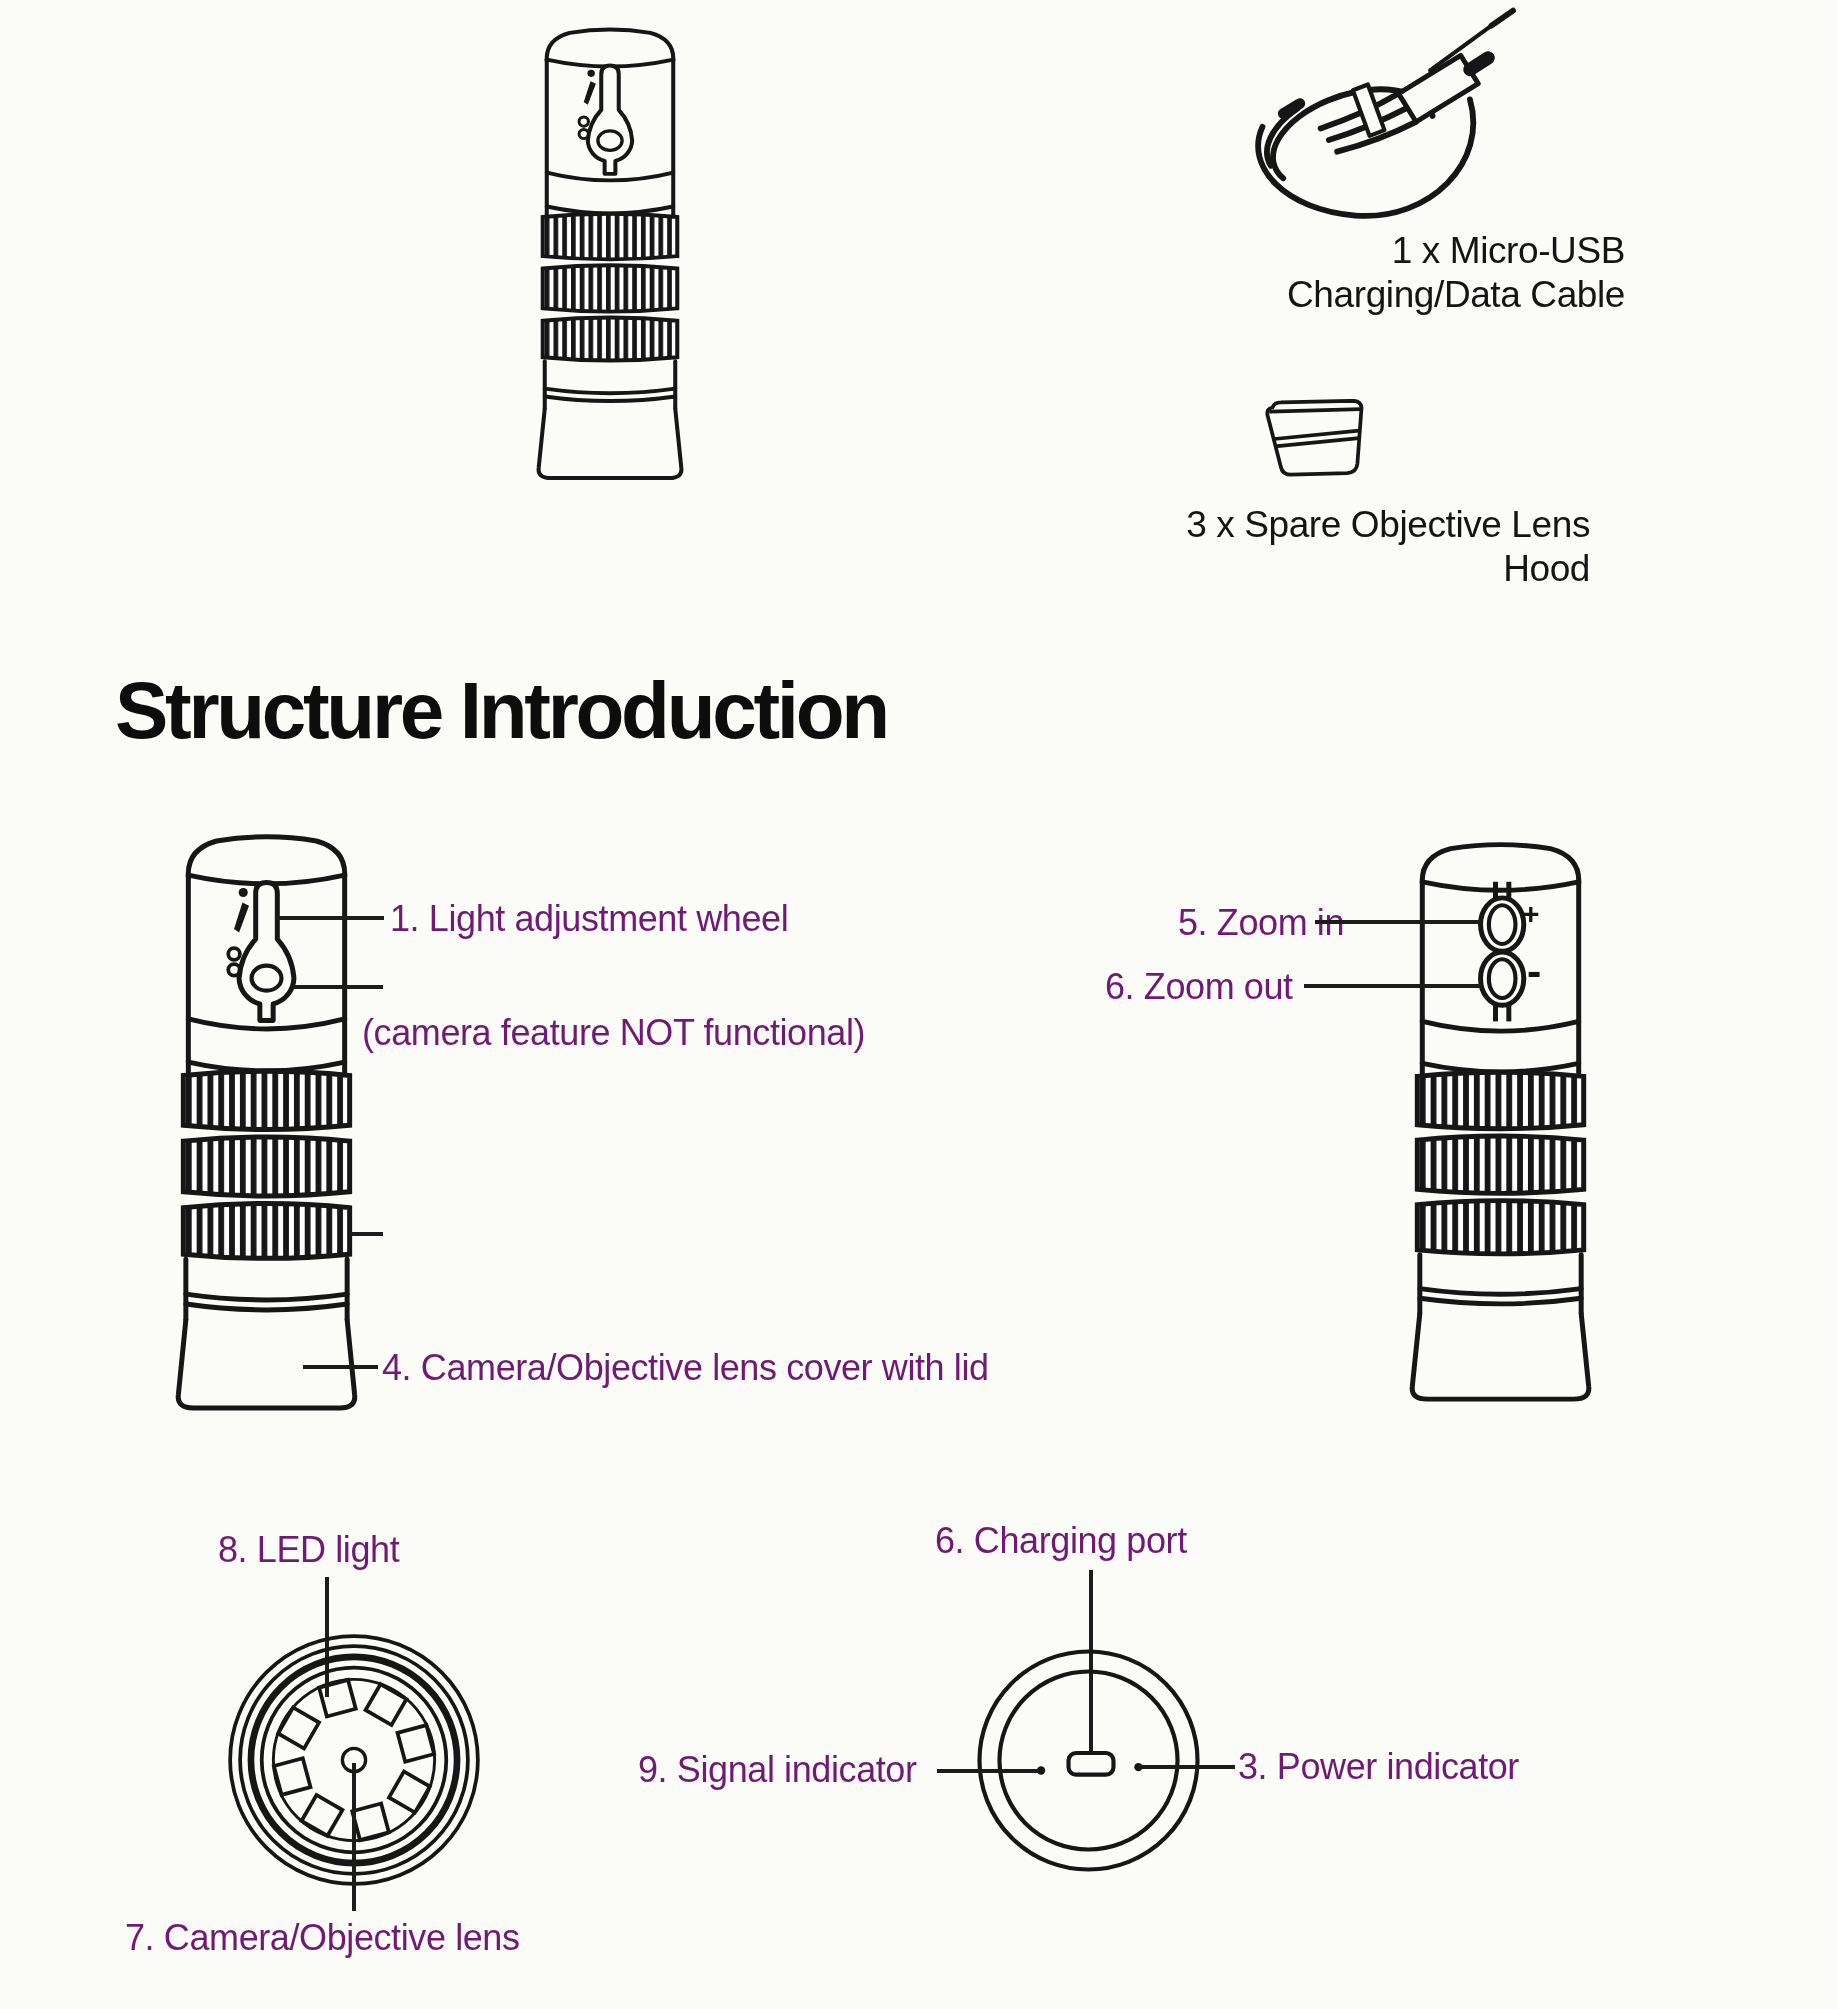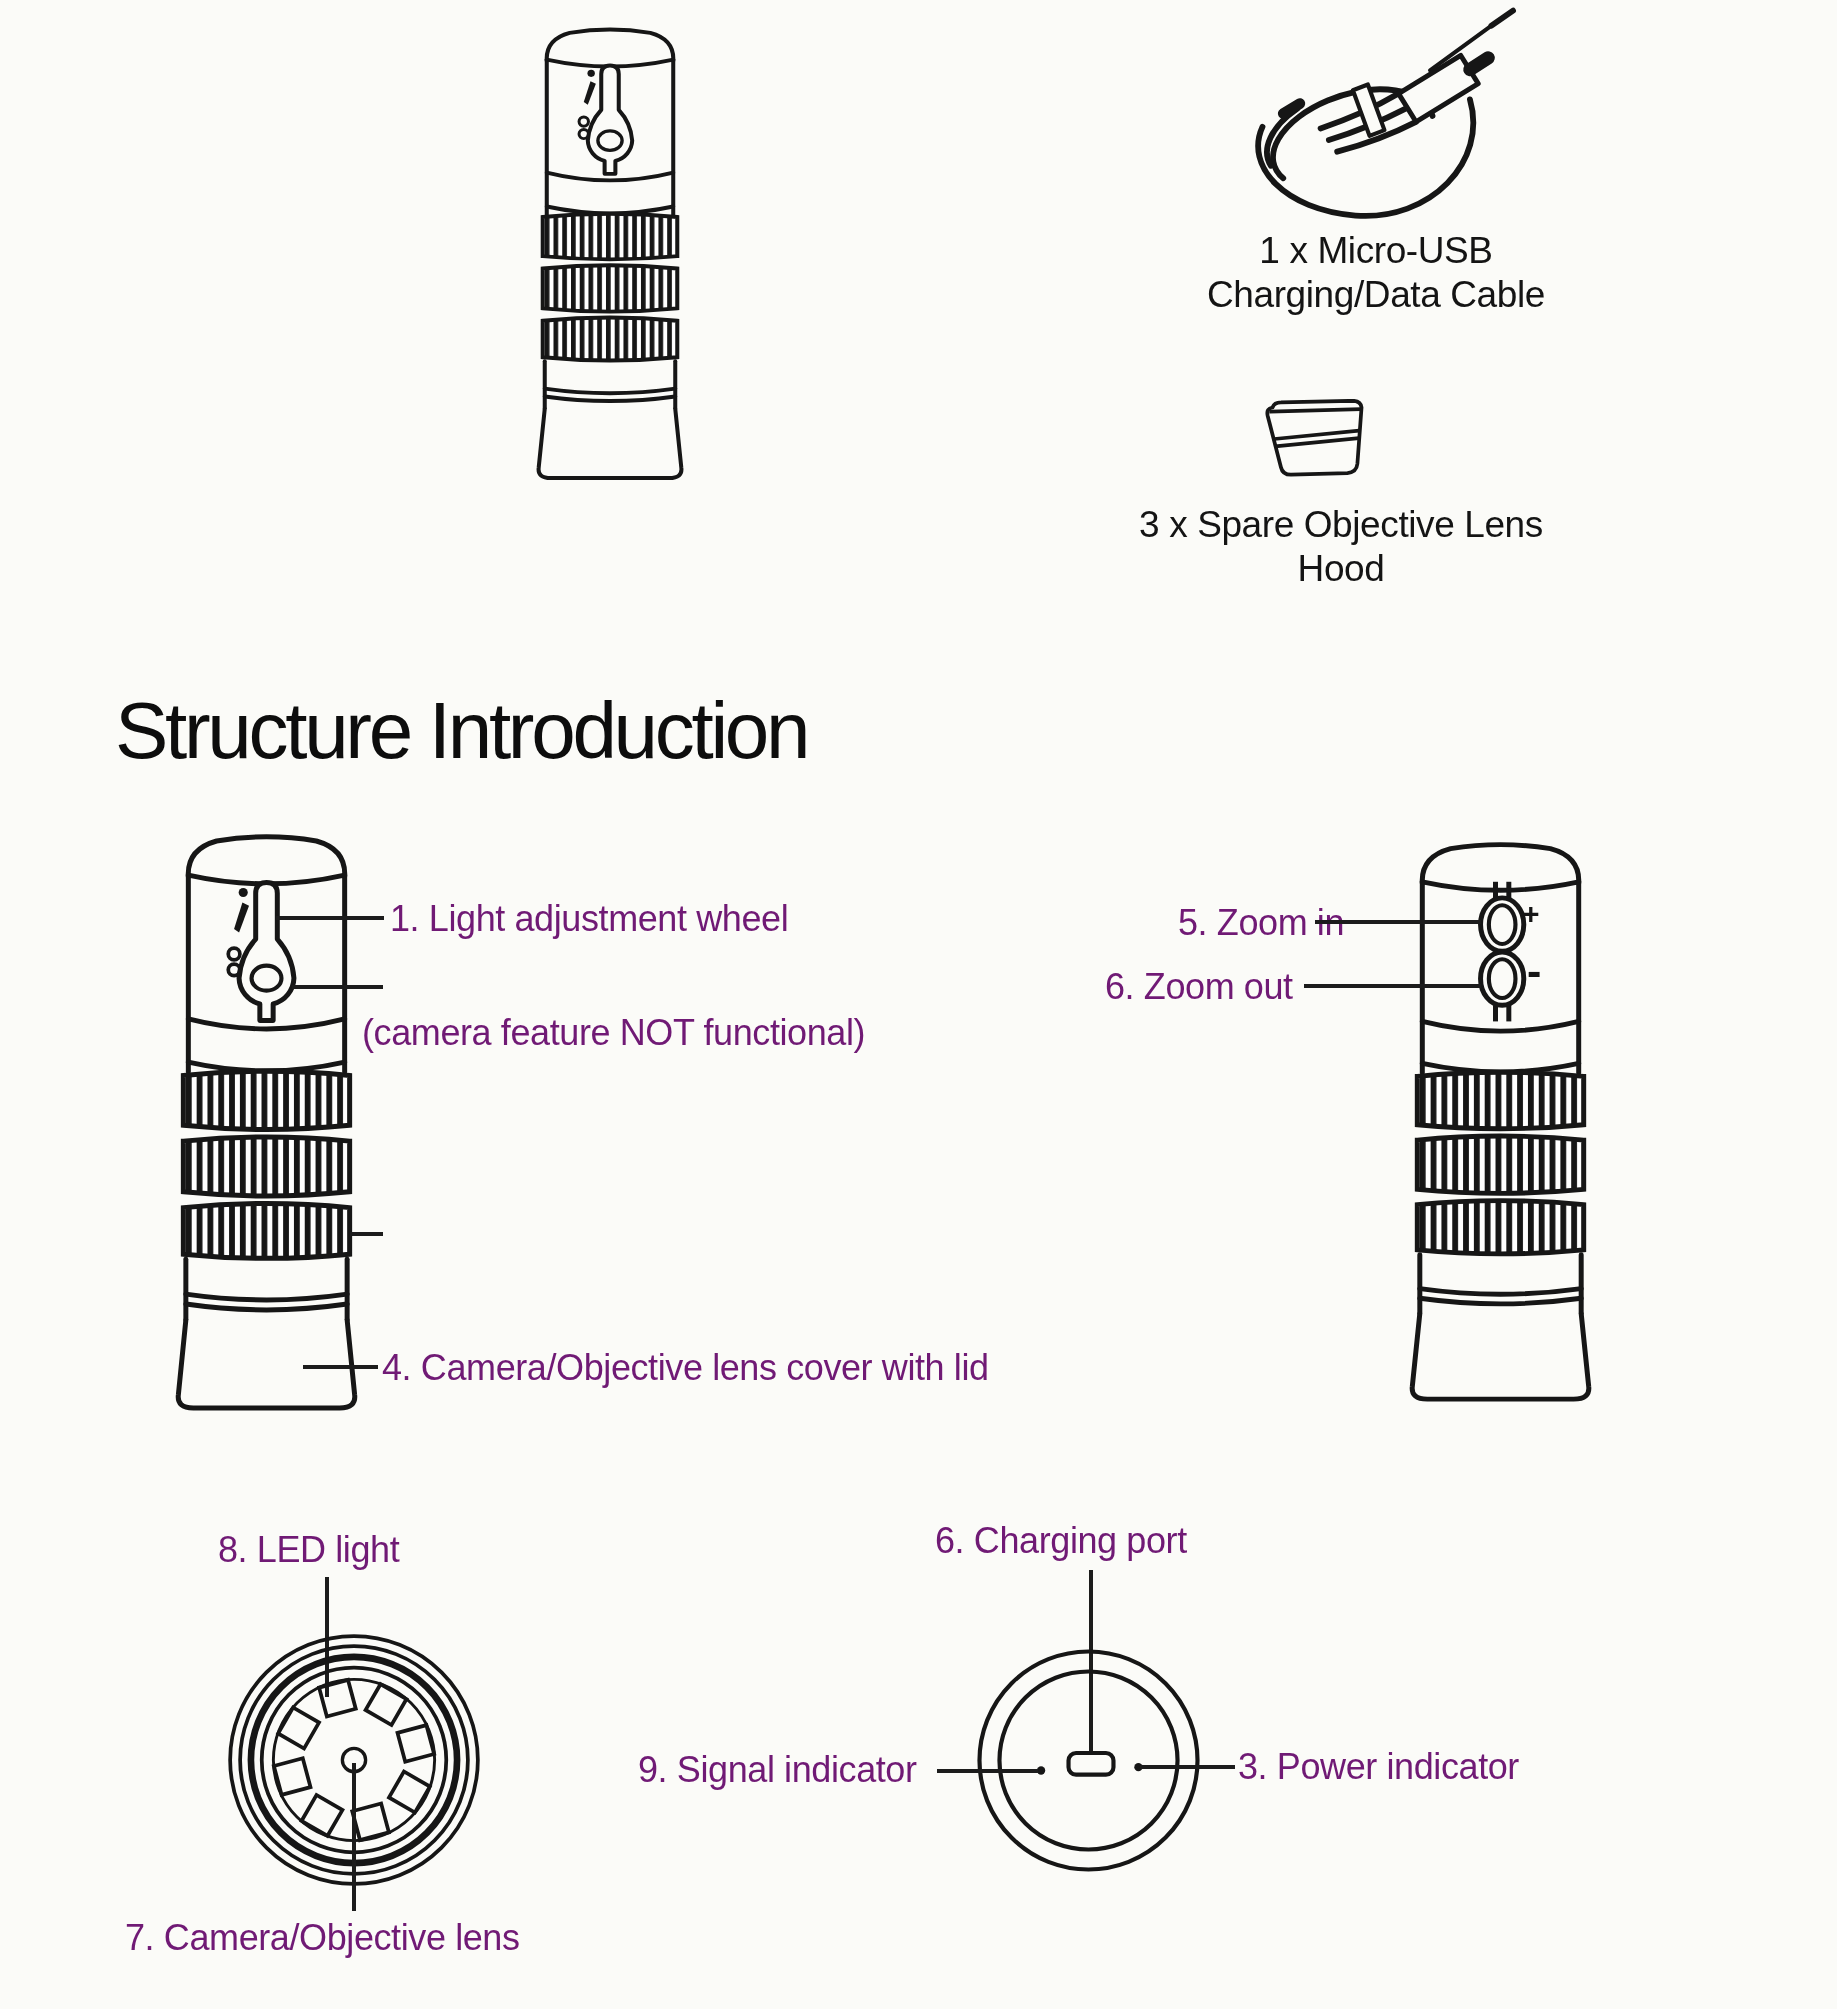--- a/index.html
+++ b/index.html
@@ -7,26 +7,26 @@
     position:relative;width:1838px;height:2010px;margin:0 auto;
     background:#fbfbf8;color:#161616;
     font-family:"Liberation Sans", sans-serif;overflow:hidden;
   }
   .abs{position:absolute;}
   .label{
     position:absolute;font-size:36px;letter-spacing:-0.4px;
     color:#701a75;white-space:nowrap;line-height:1.15;
   }
   .caption{
-    position:absolute;font-size:37px;letter-spacing:-0.4px;text-align:center;
+    position:absolute;font-size:37px;letter-spacing:-0.4px;text-align:right;
     color:#141414;line-height:1.18;white-space:nowrap;
   }
   .heading{
-    position:absolute;font-size:80px;font-weight:normal;letter-spacing:-3.3px;
-    color:#0d0d0d;white-space:nowrap;margin-top:20px;
+    position:absolute;font-size:80px;font-weight:bold;letter-spacing:-3.3px;
+    color:#0d0d0d;white-space:nowrap;
   }
   .lh{position:absolute;height:4.2px;background:#1c1c1c;}
   .lv{position:absolute;width:4.2px;background:#1c1c1c;}
   .glyph{position:absolute;color:#161616;font-weight:bold;}
   svg{display:block;}
 </style>
 </head>
 <body>
 
 <div class="sheet">

